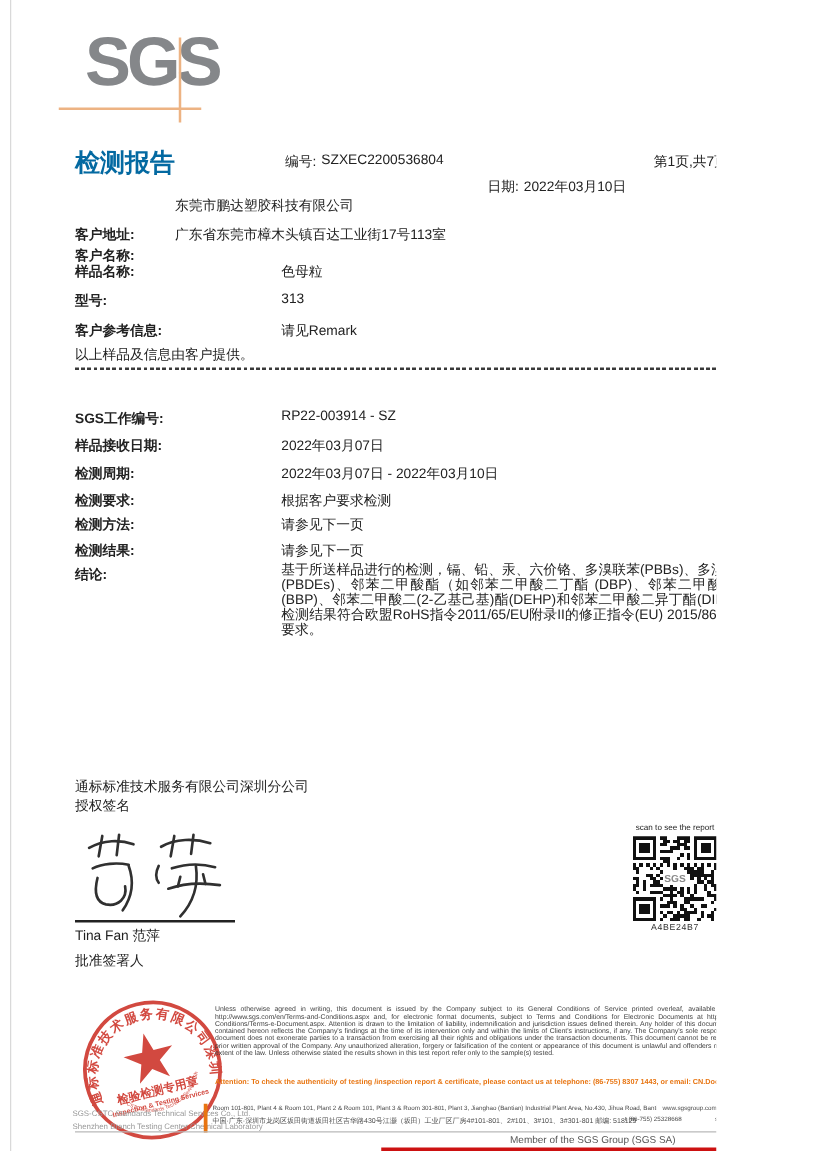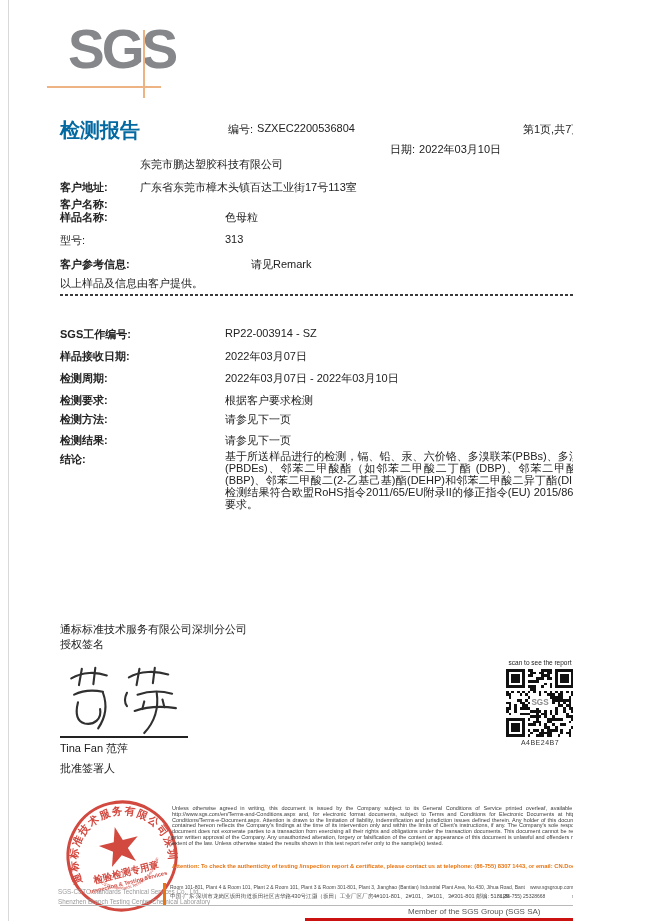--- a/index.html
+++ b/index.html
@@ -61,24 +61,24 @@
     <span>第1页,共7页</span>
   </div>
 
   <div class="abs lbl" style="left:60px;top:157px;font-weight:bold;margin-top:40px;">客户名称:</div>
   <div class="abs val" style="left:140px;top:157px;">东莞市鹏达塑胶科技有限公司</div>
   <div class="abs lbl" style="left:60px;top:180px;font-weight:bold;">客户地址:</div>
   <div class="abs val" style="left:140px;top:180px;">广东省东莞市樟木头镇百达工业街17号113室</div>
 
   <div class="abs lbl" style="left:60px;top:210px;font-weight:bold;">样品名称:</div>
   <div class="abs val" style="left:225px;top:210px;">色母粒</div>
-  <div class="abs lbl" style="left:60px;top:233px;font-weight:normal;">型号:</div>
+  <div class="abs lbl" style="left:60px;top:233px;font-weight:bold;">型号:</div>
   <div class="abs val" style="left:225px;top:233px;">313</div>
   <div class="abs lbl" style="left:60px;top:257px;font-weight:bold;">客户参考信息:</div>
-  <div class="abs val" style="left:225px;top:257px;margin-left:26px;">请见Remark</div>
+  <div class="abs val" style="left:225px;top:257px;">请见Remark</div>
   <div class="abs lbl" style="left:60px;top:276px;">以上样品及信息由客户提供。</div>
 
   <div class="abs dash"></div>
 
   <div class="abs lbl" style="left:60px;top:327px;font-weight:bold;">SGS工作编号:</div>
   <div class="abs val" style="left:225px;top:327px;">RP22-003914 - SZ</div>
   <div class="abs lbl" style="left:60px;top:349px;font-weight:bold;">样品接收日期:</div>
   <div class="abs val" style="left:225px;top:349px;">2022年03月07日</div>
   <div class="abs lbl" style="left:60px;top:371px;font-weight:bold;">检测周期:</div>
   <div class="abs val" style="left:225px;top:371px;">2022年03月07日 - 2022年03月10日</div>

